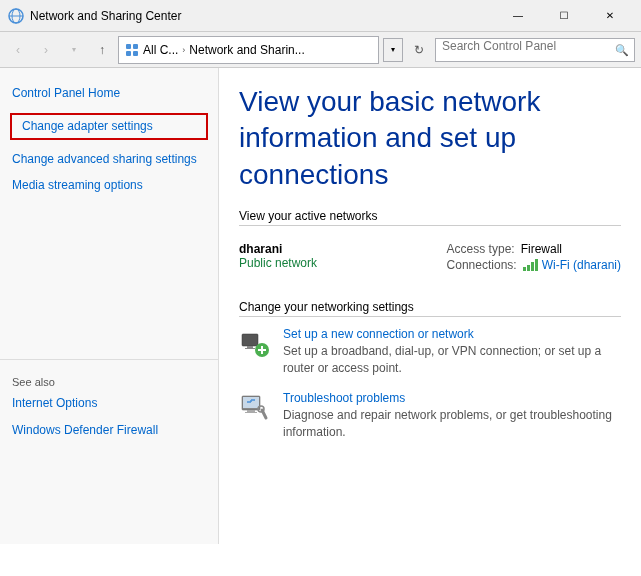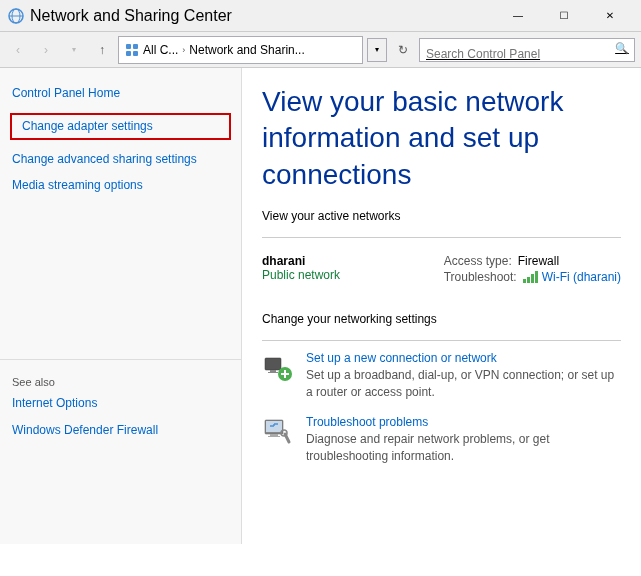--- a/index.html
+++ b/index.html
@@ -24,21 +24,21 @@
     }
     .titlebar-icon {
       width: 16px;
       height: 16px;
       margin-right: 6px;
       display: flex;
       align-items: center;
       justify-content: center;
     }
     .titlebar-title {
-      font-size: 16px;
+      font-size: 12px;
       color: #000;
       flex: 1;
     }
     .titlebar-controls {
       display: flex;
       gap: 0;
     }
     .titlebar-btn {
       width: 46px;
       height: 32px;
@@ -111,27 +111,26 @@
       display: flex;
       align-items: center;
       justify-content: center;
       cursor: pointer;
       border: none;
       background: transparent;
       font-size: 12px;
       color: #555;
     }
     .search-box {
-      width: 216px;
+      width: 200px;
       height: 24px;
       border: 1px solid #abadb3;
       display: flex;
-      align-items: flex-end;
+      align-items: flex-start;
       background: #fff;
-      text-decoration: underline;
     }
     .search-box input {
       flex: 1;
       border: none;
       outline: none;
       font-size: 12px;
       padding: 0 6px;
       color: #888;
       background: transparent;
     }
@@ -146,21 +145,21 @@
     }
 
     
     .main-layout {
       display: flex;
       height: calc(576px - 68px - 32px);
     }
 
     
     .sidebar {
-      width: 242px;
+      width: 219px;
       background: #f8f8f8;
       border-right: 1px solid #ddd;
       padding: 12px 0;
       overflow-y: auto;
     }
     .sidebar-item {
       padding: 5px 12px;
       cursor: pointer;
       color: #0066cc;
       font-size: 12px;
@@ -198,21 +197,21 @@
       color: #003399;
       margin-bottom: 16px;
       line-height: 1.3;
     }
     .section-heading {
       font-size: 12px;
       color: #000;
       font-weight: 400;
       margin-bottom: 10px;
       border-bottom: 1px solid #ccc;
-      padding-bottom: 14px;
+      padding-bottom: 2px;
     }
 
     
     .active-networks {
       margin-bottom: 20px;
     }
     .network-row {
       display: flex;
       justify-content: space-between;
       align-items: flex-start;
@@ -365,21 +364,21 @@
         <div class="network-left">
           <div class="network-name">dharani</div>
           <div class="network-type">Public network</div>
         </div>
         <div class="network-right">
           <div class="access-row">
             <span class="label">Access type:</span>
             <span class="value">Firewall</span>
           </div>
           <div class="access-row">
-            <span class="label">Troubleshoot:</span>
+            <span class="label">Connections:</span>
             <span style="display:flex; align-items:center; gap:2px;">
 
               <span style="display:inline-flex; align-items:flex-end; gap:1px; height:12px; margin-right:2px;">
                 <span style="width:3px; height:4px; background:#4CAF50; display:inline-block;"></span>
                 <span style="width:3px; height:6px; background:#4CAF50; display:inline-block;"></span>
                 <span style="width:3px; height:9px; background:#4CAF50; display:inline-block;"></span>
                 <span style="width:3px; height:12px; background:#4CAF50; display:inline-block;"></span>
               </span>
               <span class="wifi-link">Wi-Fi (dharani)</span>
             </span>

